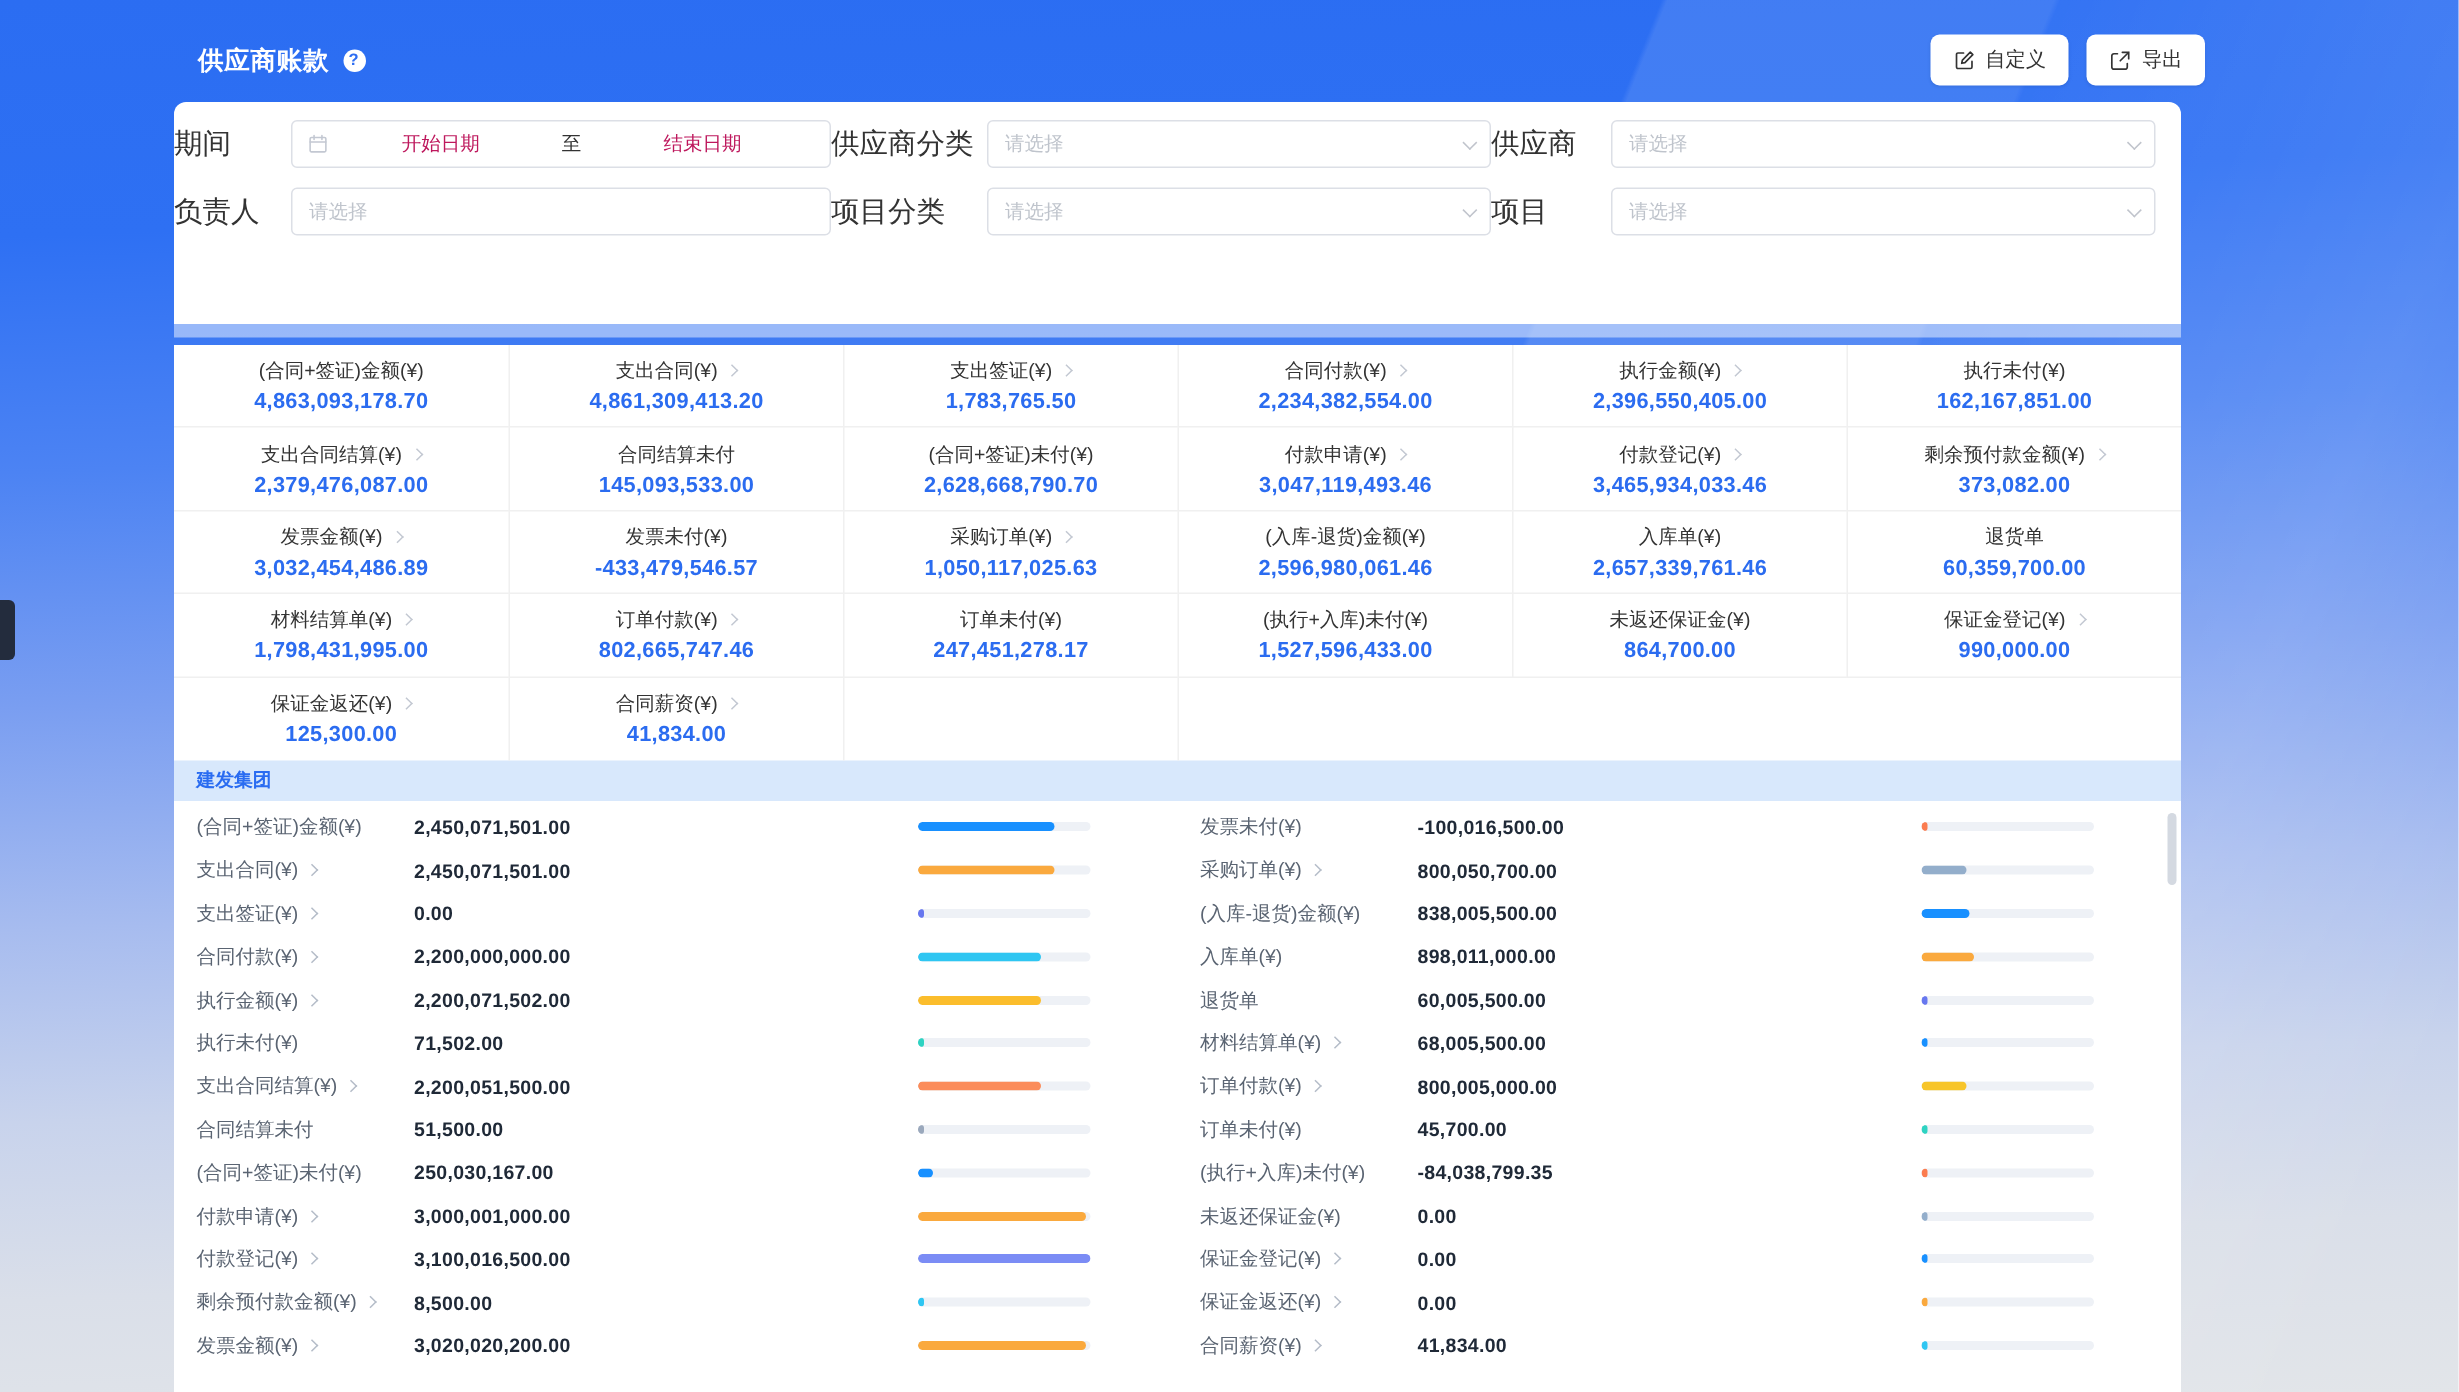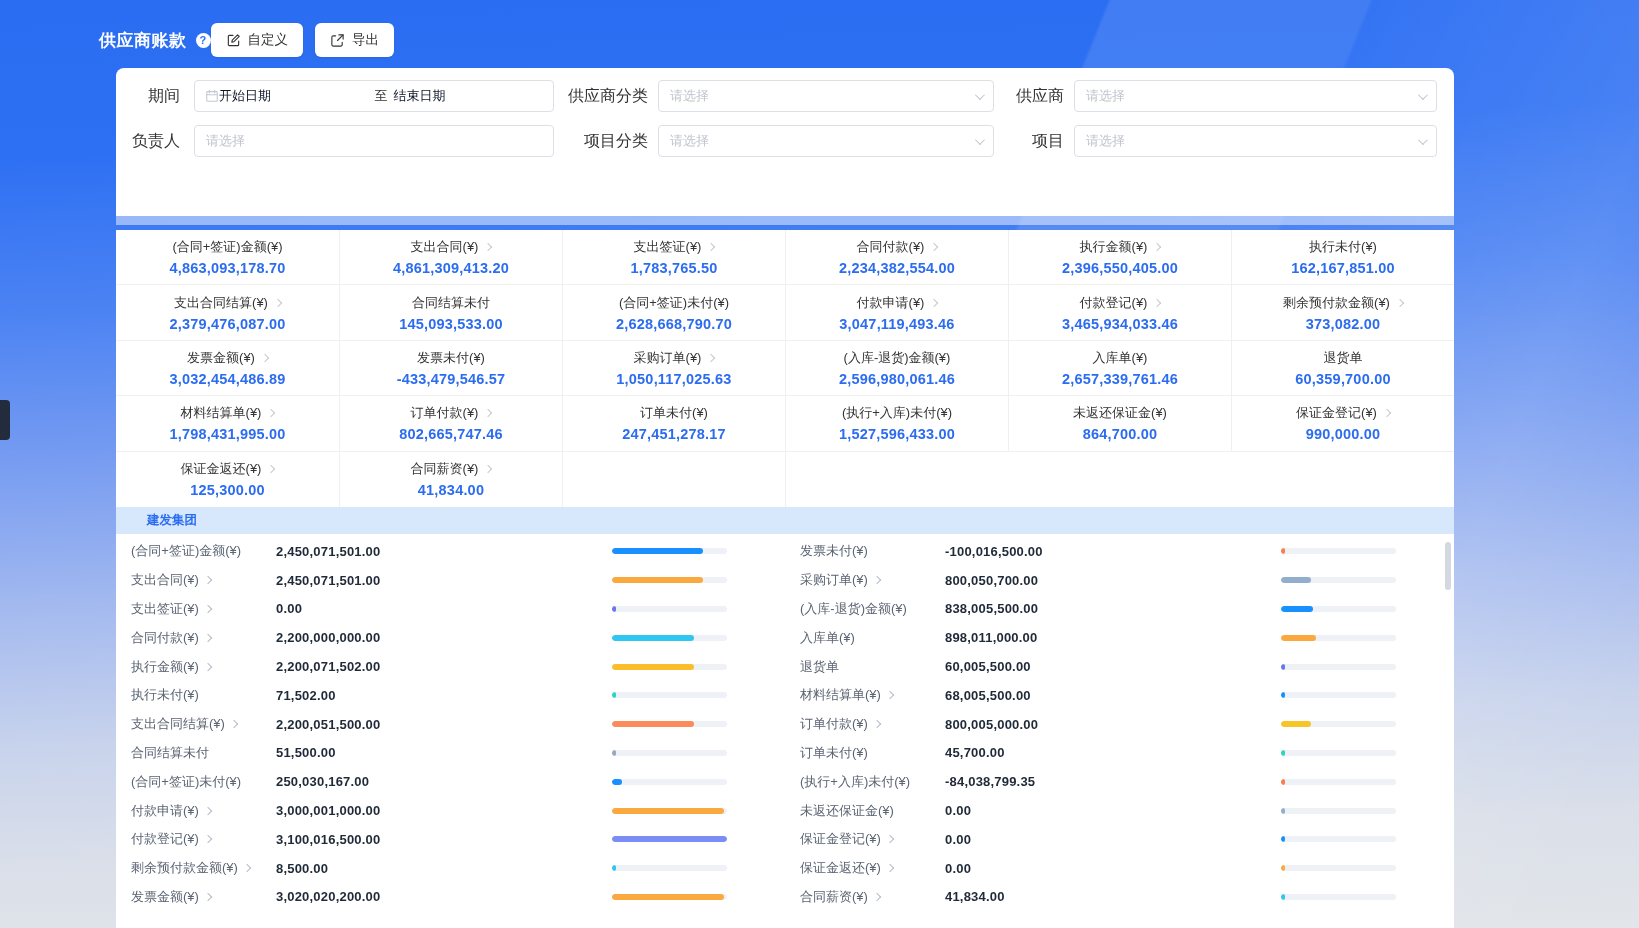--- a/index.html
+++ b/index.html
@@ -9,42 +9,42 @@
     position:relative;
     background:linear-gradient(178deg,#2b6df2 0%,#2e70f3 16%,#4c83f3 32%,#7a9ef1 48%,#a7bcef 63%,#c8d3ec 76%,#dadfe9 88%,#e2e5e9 100%);
   }
   body::after{ 
     content:""; position:absolute; inset:0; pointer-events:none;
     background:linear-gradient(112deg, rgba(255,255,255,0) 55%, rgba(255,255,255,.10) 55.2%, rgba(255,255,255,.10) 68%, rgba(255,255,255,.04) 68.2%, rgba(255,255,255,.12) 84%, rgba(255,255,255,0) 95%);
     mix-blend-mode:screen;
   }
 
   
-  .topbar{ position:absolute; left:99px; width:1338px; top:22px; height:36px;
-    display:flex; justify-content:flex-start; align-items:center; z-index:3;}
+  .topbar{ position:absolute; left:132px; width:1338px; top:22px; height:36px;
+    display:flex; justify-content:space-between; align-items:center; z-index:3;}
   .page-title{ color:#fff; font-size:17px; font-weight:700; letter-spacing:.5px; display:flex; align-items:center;}
   .help-dot{ width:15px; height:15px; border-radius:50%; background:#fff; color:#2f6ef2;
     font-size:11px; font-weight:700; line-height:15px; text-align:center; margin-left:9px; }
   .top-actions{ display:flex; gap:12px; }
   .top-btn{ height:34px; background:#fff; border:none; border-radius:6px; padding:0 15px;
     display:flex; align-items:center; gap:7px; font-size:13.5px; color:#333; cursor:pointer;
     font-family:inherit; box-shadow:0 1px 2px rgba(20,60,140,.18);}
   .top-btn svg{ display:block; }
 
   
   .filter-card{ position:absolute; left:116px; top:68px; width:1338px; height:148px;
     background:#fff; border-radius:8px 8px 0 0; z-index:2; padding-top:12px; }
   .f-row{ display:grid; grid-template-columns:78px 360px 104px 336px 80px 363px;
     align-items:center; height:32px; margin-bottom:13px; }
-  .f-label{ font-size:16px; color:#333; text-align:right; padding-right:14px; white-space:nowrap;}
+  .f-label{ font-size:19px; color:#333; text-align:left; padding-right:14px; white-space:nowrap;}
   .f-label.g2,.f-label.g3{ padding-right:10px; }
   .f-input,.f-select{ height:32px; border:1px solid #dcdfe6; border-radius:4px; background:#fff;
     display:flex; align-items:center; font-size:13px; color:#bfc4cc; padding:0 11px; cursor:pointer;}
   .f-input.date{ padding:0 10px; }
-  .date .seg{ flex:1; text-align:left; color:#0f172a;}
+  .date .seg{ flex:1; text-align:center; color:#be185d;}
   .date .to{ flex:0 0 auto; color:#333; padding:0 6px; font-size:13px;}
   .chev-down{ margin-left:auto; width:7px; height:7px; border-right:1.4px solid #c0c4cc;
     border-bottom:1.4px solid #c0c4cc; transform:rotate(45deg) translateY(-2px); flex:0 0 auto;}
   .search-row{ padding-left:15px; display:flex; align-items:center; margin-top:15px;}
   .search-btn{ width:200px; height:31px; background:#3b78f4; color:#fff; border:none; border-radius:4px;
     font-size:13.5px; font-family:inherit; cursor:pointer;}
   .clear-link{ margin-left:23px; color:#3b78f4; font-size:13px; text-decoration:none; cursor:pointer;}
 
   .panel-gap{ position:absolute; left:116px; top:216px; width:1338px; height:9px;
     background:rgba(255,255,255,.48); z-index:2;}
@@ -58,21 +58,21 @@
   .sum-cell{ display:flex; flex-direction:column; align-items:center; justify-content:center;
     gap:4px; border-left:1px solid #f0f0f0; }
   .sum-cell:nth-child(6n+1){ border-left:none; }
   .sum-cell:nth-child(-n+24){ border-bottom:1px solid #f0f0f0; }
   .sum-label{ font-size:13px; color:#333; display:flex; align-items:center; white-space:nowrap;}
   .chev-r{ display:inline-block; width:6px; height:6px; border-top:1.4px solid #c3c8d2;
     border-right:1.4px solid #c3c8d2; transform:rotate(45deg); margin-left:7px;}
   .sum-value{ font-size:14.5px; font-weight:700; color:#2b6cf0; letter-spacing:.2px;}
 
   
-  .company-band{ height:27px; background:#d8e8fc; display:flex; align-items:center; padding-left:31px;}
+  .company-band{ height:27px; background:#d8e8fc; display:flex; align-items:center; padding-left:15px;}
   .company-name{ color:#2a6cf1; font-size:12.5px; font-weight:700;}
   .detail{ display:grid; grid-template-columns:1fr 1fr; padding-top:3px;}
   .d-col{ padding:0 58px 0 15px;}
   .d-row{ height:28.8px; display:flex; align-items:center;}
   .d-labelwrap{ flex:0 0 145px; display:flex; align-items:center; white-space:nowrap;}
   .d-label{ font-size:13px; color:#5a6472;}
   .d-labelwrap .chev-r{ border-color:#b4bcc8; margin-left:6px;}
   .d-value{ font-size:13px; font-weight:700; color:#1f2937; letter-spacing:.2px;}
   .d-bar{ margin-left:auto; width:115px; height:6px; background:#eef1f6; border-radius:3px;
     position:relative; overflow:hidden;}

